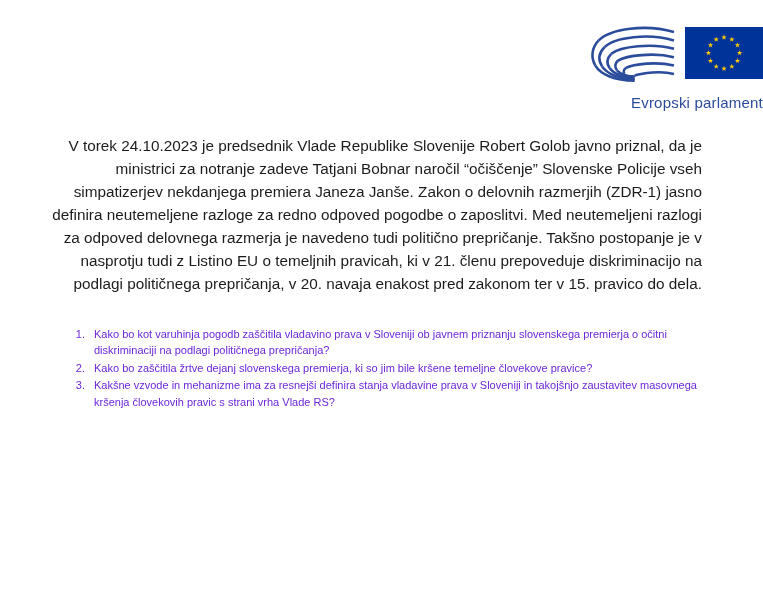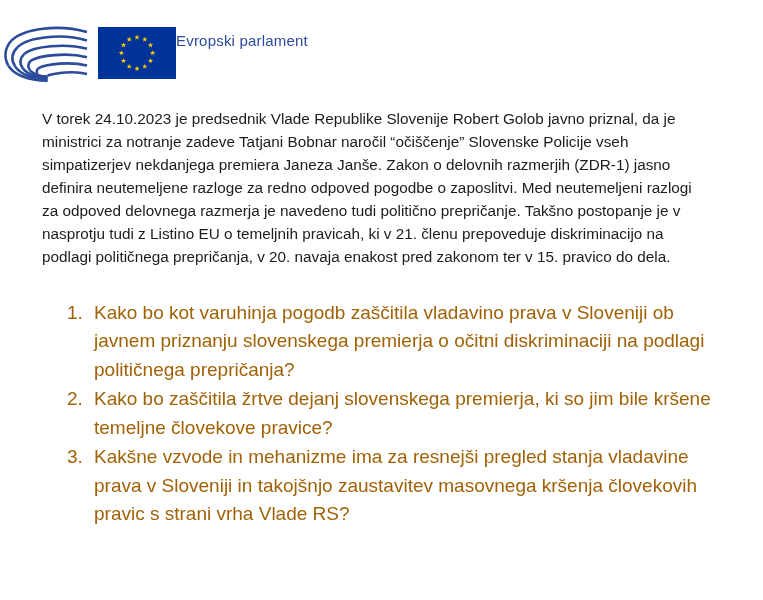--- a/index.html
+++ b/index.html
@@ -15,21 +15,22 @@
     overflow: hidden;
   }
   .page {
     position: relative;
     width: 763px;
     height: 600px;
     box-sizing: border-box;
   }
   .logo-block {
     display: flex;
-    align-items: flex-start;
+    flex-direction: column;
+    align-items: flex-end;
     justify-content: flex-start;
     padding-top: 22px;
   }
   .logo-row {
     display: flex;
     align-items: center;
     gap: 6px;
   }
   .logo-swirl {
     width: 92px;
@@ -46,35 +47,35 @@
     font-size: 15px;
     color: #2b4b9b;
     letter-spacing: 0.2px;
     font-family: "Liberation Sans", sans-serif;
   }
   .body-text {
     margin: 24px 42px 0 42px;
     font-size: 15.3px;
     line-height: 1.5;
     color: #1c1c1c;
-    text-align: left;
+    text-align: right;
     max-width: 660px;
   }
   .question-intro {
     margin: 34px 42px 0 42px;
     font-size: 15.3px;
     line-height: 1.5;
     color: #1c1c1c;
   }
   ol.questions {
     margin: 30px 42px 0 42px;
     padding-left: 46px;
-    font-size: 19px;
+    font-size: 11px;
     line-height: 1.5;
-    color: #a16207;
+    color: #6d28d9;
     max-width: 640px;
   }
   ol.questions li {
     margin-bottom: 1px;
     padding-left: 6px;
   }
 </style>
 </head>
 <body>
 
@@ -151,16 +152,16 @@
     </div>
     <div class="logo-caption">Evropski parlament</div>
   </div>
 
   <p class="body-text">V torek 24.10.2023 je predsednik Vlade Republike Slovenije Robert Golob javno priznal, da je ministrici za notranje zadeve Tatjani Bobnar naročil “očiščenje” Slovenske Policije vseh simpatizerjev nekdanjega premiera Janeza Janše. Zakon o delovnih razmerjih (ZDR-1) jasno definira neutemeljene razloge za redno odpoved pogodbe o zaposlitvi. Med neutemeljeni razlogi za odpoved delovnega razmerja je navedeno tudi politično prepričanje. Takšno postopanje je v nasprotju tudi z Listino EU o temeljnih pravicah, ki v 21. členu prepoveduje diskriminacijo na podlagi političnega prepričanja, v 20. navaja enakost pred zakonom ter v 15. pravico do dela.</p>
 
 
   <ol class="questions">
     <li>Kako bo kot varuhinja pogodb zaščitila vladavino prava v Sloveniji ob javnem priznanju slovenskega premierja o očitni diskriminaciji na podlagi političnega prepričanja?</li>
     <li>Kako bo zaščitila žrtve dejanj slovenskega premierja, ki so jim bile kršene temeljne človekove pravice?</li>
-    <li>Kakšne vzvode in mehanizme ima za resnejši pregled stanja vladavine prava v Sloveniji in takojšnjo zaustavitev masovnega kršenja človekovih pravic s strani vrha Vlade RS?</li>
+    <li>Kakšne vzvode in mehanizme ima za resnejši definira stanja vladavine prava v Sloveniji in takojšnjo zaustavitev masovnega kršenja človekovih pravic s strani vrha Vlade RS?</li>
   </ol>
 
 </div>
 
 </body></html>

